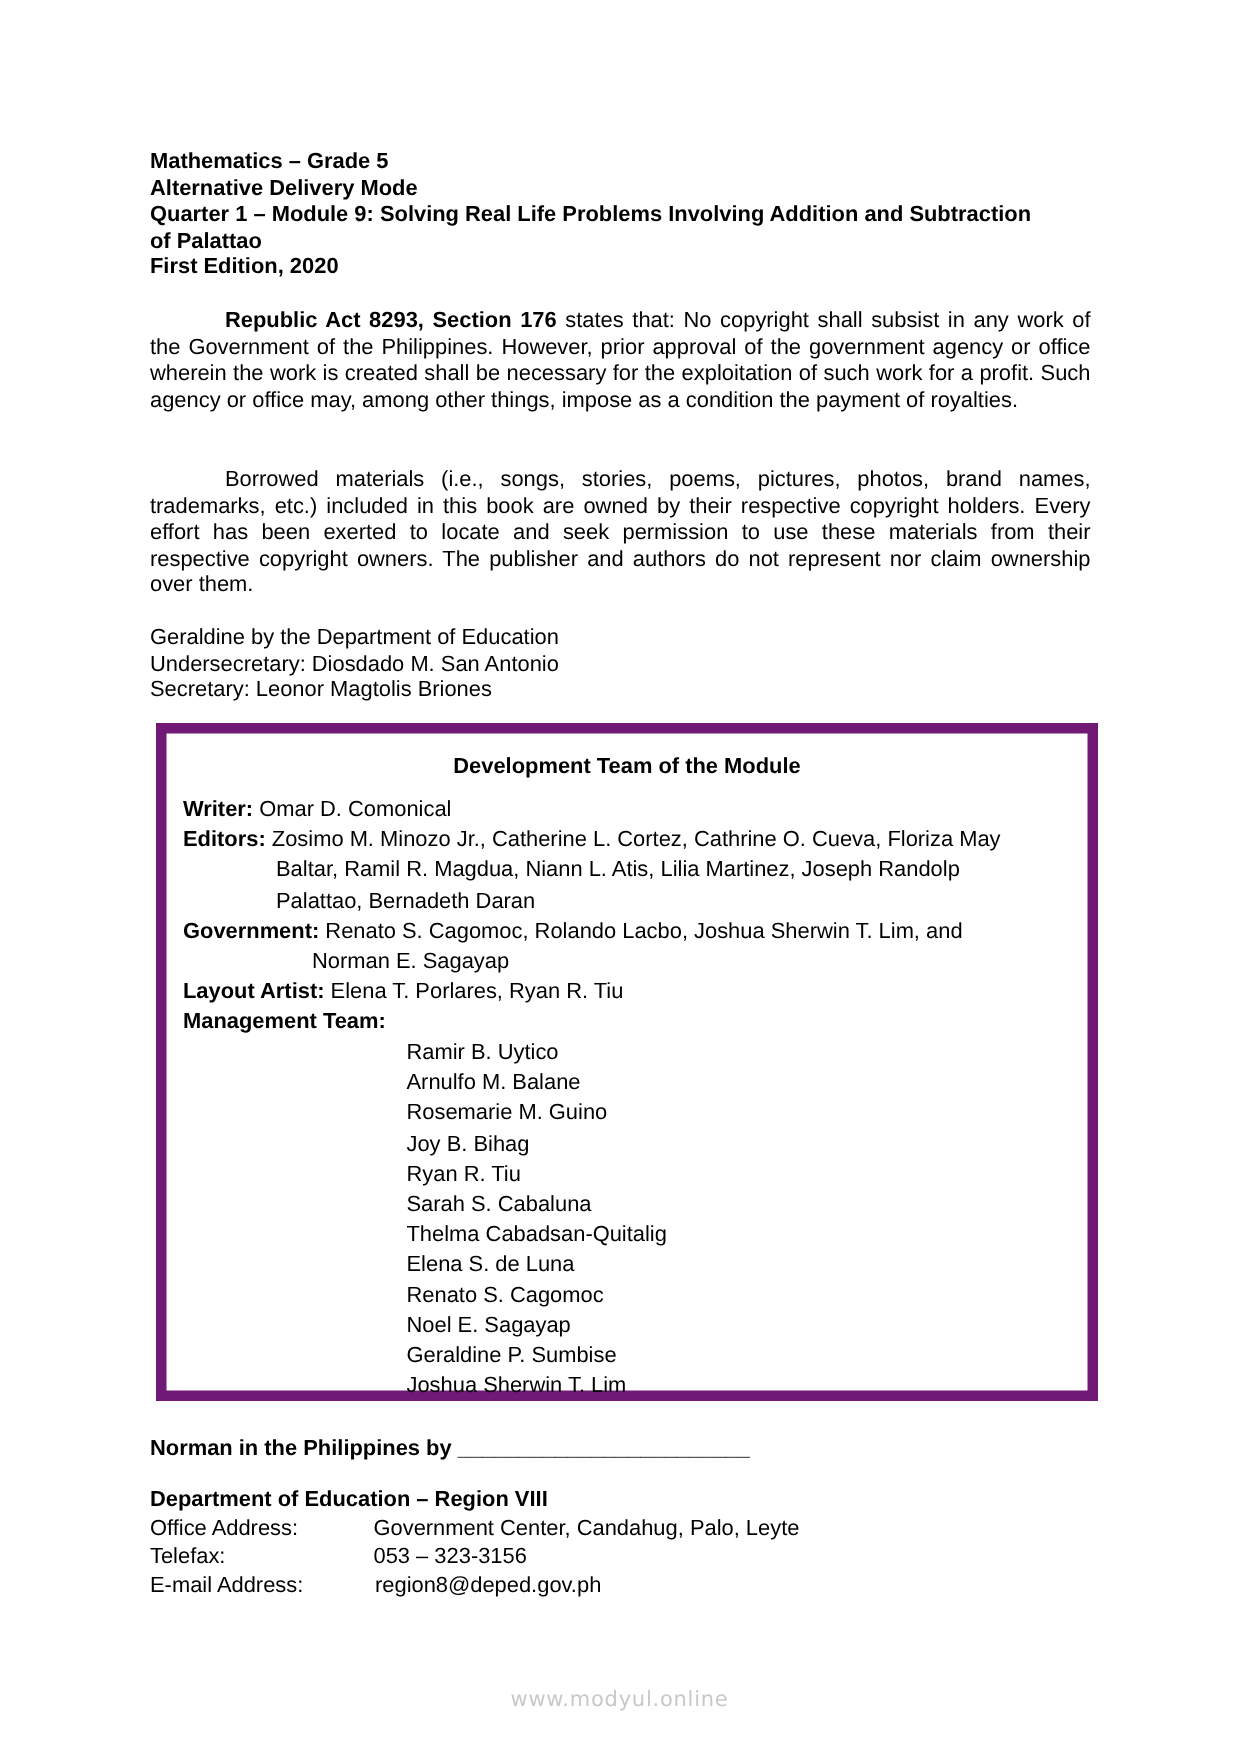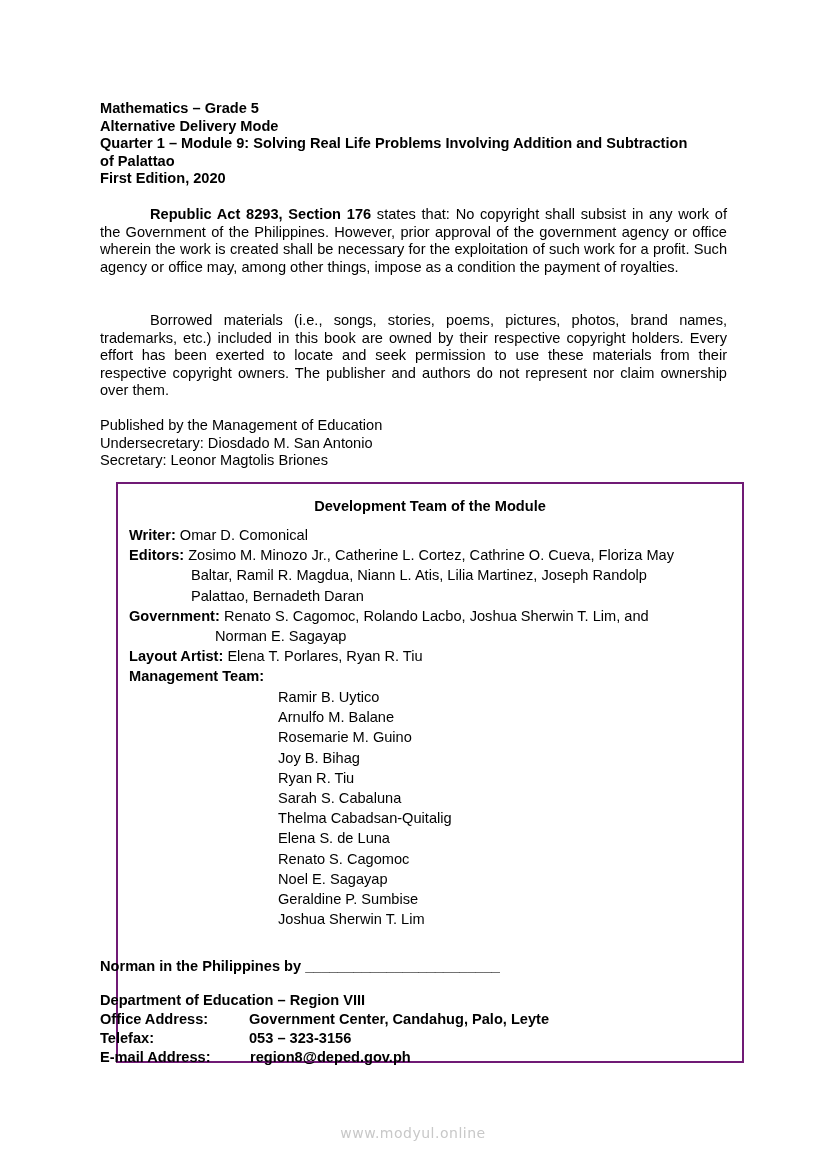--- a/index.html
+++ b/index.html
@@ -1,48 +1,48 @@
 <!DOCTYPE html>
 <html><head>
   <meta charset="utf-8">
   <style>
     html, body { margin: 0; padding: 0; background: #ffffff; }
     body { width: 826px; height: 1169px; position: relative; overflow: hidden; color: #000; font-family: "Liberation Sans", sans-serif; font-size: 14.6px; }
     .block { position: absolute; left: 100px; width: 627px; }
     .b { font-weight: bold; }
     .line { line-height: 17.6px; white-space: nowrap; }
     .para { text-align: justify; line-height: 17.6px; text-indent: 50px; }
-    .box { position: absolute; left: 116px; top: 482px; width: 628px; height: 581px; border: 2px solid #701a75; box-sizing: border-box; }
+    .box { position: absolute; left: 104px; top: 482px; width: 628px; height: 452px; border: 7px solid #701a75; box-sizing: border-box; }
     .box-title { position: absolute; left: 0; right: 0; top: 14px; text-align: center; font-weight: bold; }
     .row { position: absolute; left: 11px; white-space: nowrap; line-height: 20.2px; }
     .cont { position: absolute; white-space: nowrap; line-height: 20.2px; }
     .mgmt { position: absolute; left: 160px; top: 203px; line-height: 20.2px; }
     .mgmt div { white-space: nowrap; }
-    .contact-row { position: relative; height: 19px; line-height: 19px; white-space: nowrap; font-weight: bold; }
+    .contact-row { position: relative; height: 19px; line-height: 19px; white-space: nowrap; }
     .contact-row .lbl { position: absolute; left: 0; }
     .contact-row .val { position: absolute; left: 149px; }
     .watermark { position: absolute; left: 0; right: 0; top: 1125px; text-align: center; color: #c8c8c8; font-family: "DejaVu Sans", sans-serif; font-size: 14px; letter-spacing: 0.5px; }
   </style>
 </head>
 <body>
 
 <div class="block b" style="top:100px;">
   <div class="line">Mathematics – Grade 5</div>
   <div class="line">Alternative Delivery Mode</div>
   <div class="line">Quarter 1 – Module 9:  Solving Real Life Problems Involving Addition and Subtraction</div>
   <div class="line">of Palattao</div>
   <div class="line">First Edition, 2020</div>
 </div>
 
 <div class="block para" style="top:206px;"><span class="b">Republic Act 8293, Section 176</span><span> states that: No copyright shall subsist in any work of the Government of the Philippines. However, prior approval of the government agency or office wherein the work is created shall be necessary for the exploitation of such work for a profit. Such agency or office may, among other things, impose as a condition the payment of royalties.</span></div>
 
 <div class="block para" style="top:312px;">Borrowed materials (i.e., songs, stories, poems, pictures, photos, brand names, trademarks, etc.) included in this book are owned by their respective copyright holders. Every effort has been exerted to locate and seek permission to use these materials from their respective copyright owners. The publisher and authors do not represent nor claim ownership over them.</div>
 
 <div class="block" style="top:417px;">
-  <div class="line">Published by the Management of Education</div>
+  <div class="line">Geraldine by the Department of Education</div>
   <div class="line">Undersecretary: Diosdado M. San Antonio</div>
   <div class="line">Secretary: Leonor Magtolis Briones</div>
 </div>
 
 <div class="box">
   <div class="box-title">Development Team of the Module</div>
 
   <div class="row" style="top:41px;"><span class="b">Writer:</span><span> Omar D. Comonical</span></div>
 
   <div class="row" style="top:61px;"><span class="b">Editors:</span><span> Zosimo M. Minozo Jr., Catherine L. Cortez, Cathrine O. Cueva,  Floriza May</span></div>

